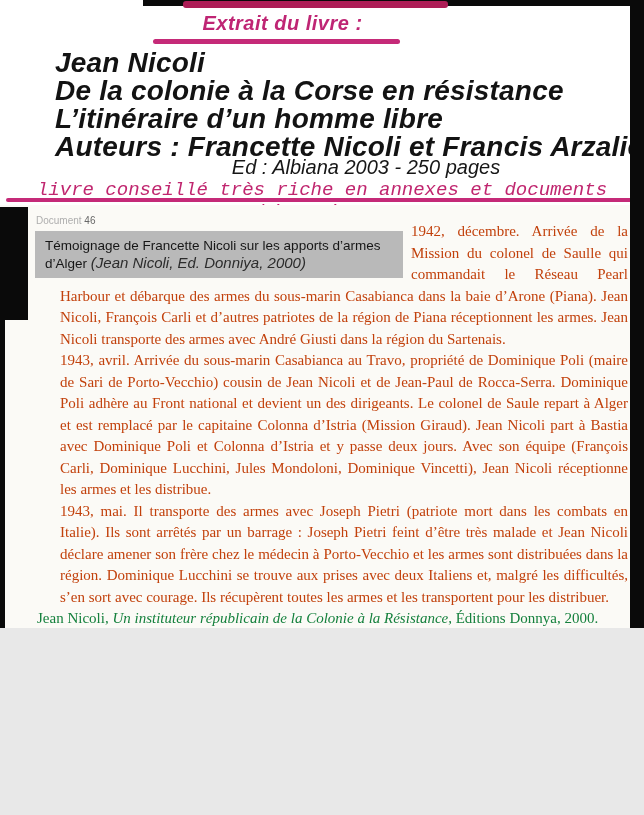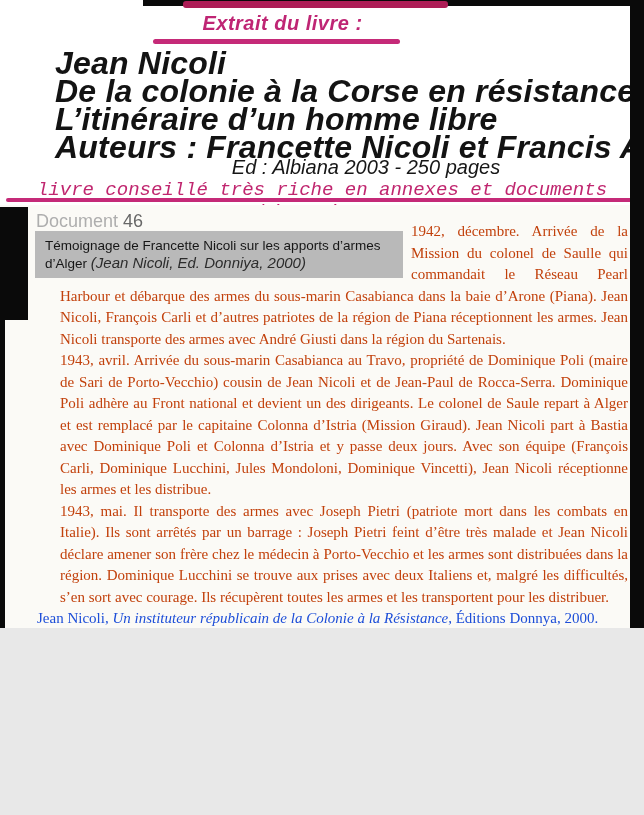--- a/index.html
+++ b/index.html
@@ -26,21 +26,21 @@
     font-style:italic; font-weight:bold; font-size:20px; color:#bf2574;
     letter-spacing:0.5px;
   }
   .banner-underline {
     position:absolute; left:153px; top:39px; width:247px; height:5px;
     background:#c52a78; border-radius:3px;
   }
   .title-block {
     position:absolute; left:55px; top:49px; width:570px;
     font-family:"Liberation Sans", sans-serif; font-style:italic;
-    font-weight:bold; font-size:32px; line-height:28px; color:#131313;
+    font-weight:bold; font-size:28px; line-height:28px; color:#131313;
     letter-spacing:0.2px; white-space:nowrap;
   }
   .edition {
     position:absolute; left:0; top:156px; width:644px; text-align:center;
     font-family:"Liberation Sans", sans-serif; font-style:italic;
     font-size:20px; color:#161616;padding-left:44px;
   }
   .recommend {
     position:absolute; left:0; top:179px; width:644px; text-align:center;
     font-family:Liberation Mono, monospace; font-style:italic;
@@ -52,38 +52,38 @@
   }
 
   
   .scan-area {
     position:absolute; left:0; top:205px; width:630px; height:601px;
     background:#fbfaf6;
   }
   .doc-content { position:absolute; left:35px; top:8px; width:593px; }
   .doc-float { float:left; width:368px; margin-right:8px; }
   .doc-label {
-    font-family:"Liberation Sans", sans-serif; font-size:18px;
+    font-family:"Liberation Sans", sans-serif; font-size:10px;
     line-height:16px; margin:0 0 2px 1px; color:#aeaeae;
   }
   .doc-label .doc-num { color:#676767; }
   .doc-box {
     background:#b9b9b9; padding:6px 10px; box-sizing:border-box;
     font-family:"Liberation Sans", sans-serif; font-size:13.5px;
     line-height:17px; color:#161616;
   }
   .doc-box .box-ref { font-size:15px; font-style:italic; color:#2c2c2c; }
   .body-p {
     margin:0 0 0 25px; text-align:justify;
     font-size:15px; line-height:21.5px; color:#c2410c;
   }
   .body-p.first { margin-top:8px; }
   .citation {
     margin:0 0 0 2px; text-align:left;
-    font-size:15px; line-height:21.5px; color:#1d4ed8;
+    font-size:15px; line-height:21.5px; color:#15803d;
   }
   .citation .cit-it { font-style:italic; }
 </style>
 </head>
 <body>
 
 <div class="page">
 
   <div class="edge edge-top"></div>
   <div class="topbar-magenta"></div>

